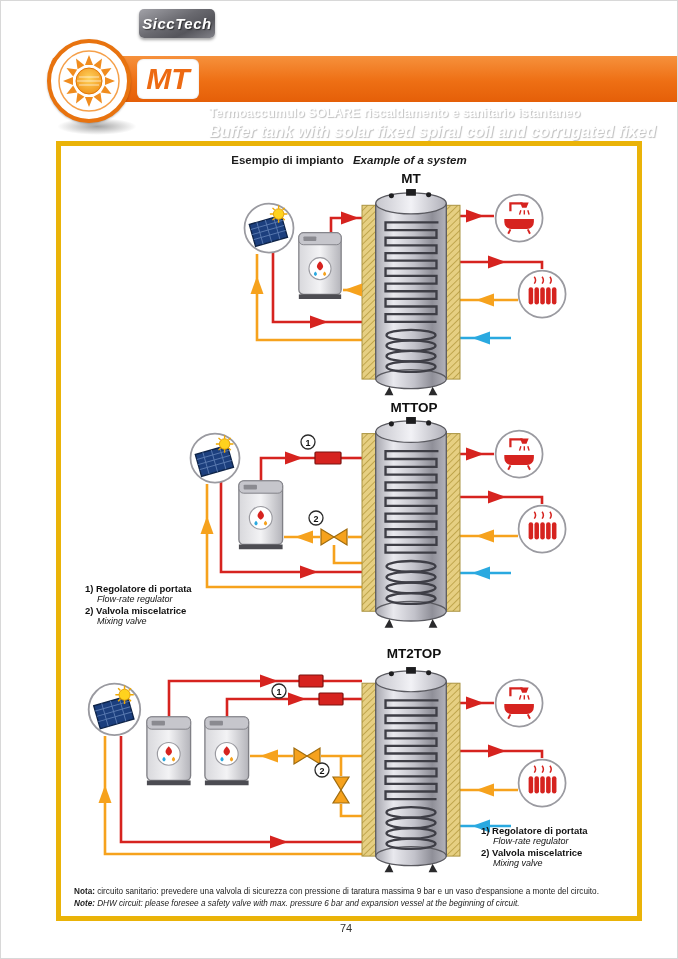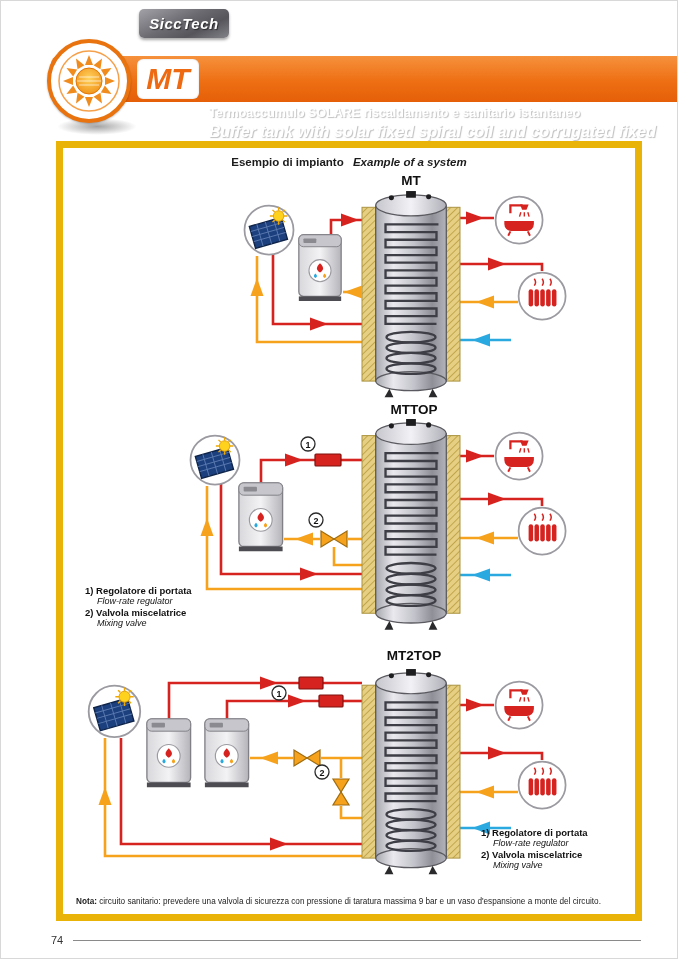--- a/index.html
+++ b/index.html
@@ -1,21 +1,21 @@
 <!DOCTYPE html>
 <html><head>
 <meta charset="utf-8">
 <style>
   * { margin:0; padding:0; box-sizing:border-box; }
   html,body { width:678px; height:959px; }
   body { font-family:"Liberation Sans", sans-serif; background:#fff; position:relative; overflow:hidden; }
   .sheet { position:absolute; inset:0; background:#fff; border:1px solid #d8d8d8; }
 
   
-  .logo { position:absolute; left:138px; top:8px; width:90px; height:29px;
+  .logo { position:absolute; left:138px; top:8px; width:76px; height:29px;
           background:linear-gradient(155deg,#a2a2a8 0%,#6a6a70 45%,#55555b 70%,#83838a 100%);
           border-radius:5px; color:#fff; font-style:italic; font-weight:bold; font-size:15px;
           display:flex; align-items:center; justify-content:center; letter-spacing:.5px;
           text-shadow:1px 1px 1px rgba(0,0,0,.55); box-shadow:0 2px 3px rgba(0,0,0,.35); }
   .banner { position:absolute; left:50px; top:55px; right:0; height:46px;
             background:linear-gradient(180deg,#f6913c 0%,#ee6f14 55%,#e55f08 100%);
             border-radius:8px 0 0 8px; }
   .model-box { position:absolute; left:86px; top:3px; width:62px; height:40px; background:#fff;
                border-radius:6px; display:flex; align-items:center; justify-content:center;
                box-shadow:inset 0 0 2px rgba(0,0,0,.2); }
@@ -24,32 +24,32 @@
   .title-it { font-weight:bold; font-size:12.5px; margin-bottom:3px; text-shadow:1px 1px 1px rgba(0,0,0,.25);margin-top:43px; }
   .title-en { font-weight:bold; font-style:italic; font-size:16px; text-shadow:1px 1px 1px rgba(0,0,0,.25); }
   .sun-shadow { position:absolute; left:56px; top:117px; width:80px; height:17px; border-radius:50%;
                 background:radial-gradient(ellipse at center, rgba(50,50,50,.45) 0%, rgba(50,50,50,0) 70%); }
   .sun-badge { position:absolute; left:46px; top:38px; width:84px; height:84px; border-radius:50%;
                background:#fff; border:4px solid #e8730f; display:flex; align-items:center;
                justify-content:center; box-shadow:0 1px 2px rgba(0,0,0,.25); }
 
   
   .content-box { position:absolute; left:55px; top:140px; width:586px; height:780px;
-                 border:7px solid #eab308; background:#fff; }
+                 border:5px solid #eab308; background:#fff; }
   .example-heading { text-align:center; padding-top:8px; height:24px; font-size:11.5px; color:#1c1c1c; }
   .example-heading .it { font-weight:bold; }
   .example-heading .en { font-style:italic; font-weight:bold; margin-left:6px; }
   svg.diagram { display:block; margin:0 auto; }
 
   .footnote { position:absolute; left:13px; right:6px; bottom:6px; font-size:8.2px; color:#1c1c1c;
               line-height:1.45; white-space:nowrap; }
   .footnote .lbl { font-weight:bold; }
   .footnote .en-line { font-style:italic; }
 
-  .footer { position:absolute; left:50px; right:36px; bottom:12px; display:flex; align-items:center; gap:10px; }
+  .footer { position:absolute; left:50px; right:36px; bottom:12px; display:flex; align-items:center; gap:10px;flex-direction:column; }
   .page-num { font-size:11px; color:#333; }
   .footer-line { flex:1; border-top:1px solid #8a8a8a; margin-top:1px; }
 
   
   .pr { stroke:#d6231f; stroke-width:2.6; fill:none; }
   .po { stroke:#f6a21d; stroke-width:2.6; fill:none; }
   .pb { stroke:#2aa9e0; stroke-width:2.6; fill:none; }
   .reg { fill:#d6231f; stroke:#7d120e; stroke-width:1.2; }
   .mk-c { fill:#fff; stroke:#2a2a2a; stroke-width:1.3; }
   .mk-t { font:bold 9px "Liberation Sans", sans-serif; fill:#111; text-anchor:middle; }
@@ -330,20 +330,24 @@
         <text class="lg-b" x="412" y="212">2) Valvola miscelatrice</text>
         <text class="lg-i" x="424" y="222">Mixing valve</text>
       </g>
     </svg>
 
     <div class="footnote">
       <div>
         <span class="lbl">Nota:</span>
         <span>circuito sanitario: prevedere una valvola di sicurezza con pressione di taratura massima 9 bar e un vaso d'espansione a monte del circuito.</span>
       </div>
+      <div class="en-line">
+        <span class="lbl">Note:</span>
+        <span>DHW circuit: please foresee a safety valve with max. pressure 6 bar and expansion vessel at the beginning of circuit.</span>
+      </div>
     </div>
   </div>
 
   <div class="footer">
     <span class="page-num">74</span>
     <div class="footer-line"></div>
   </div>
 
 </div>
 

